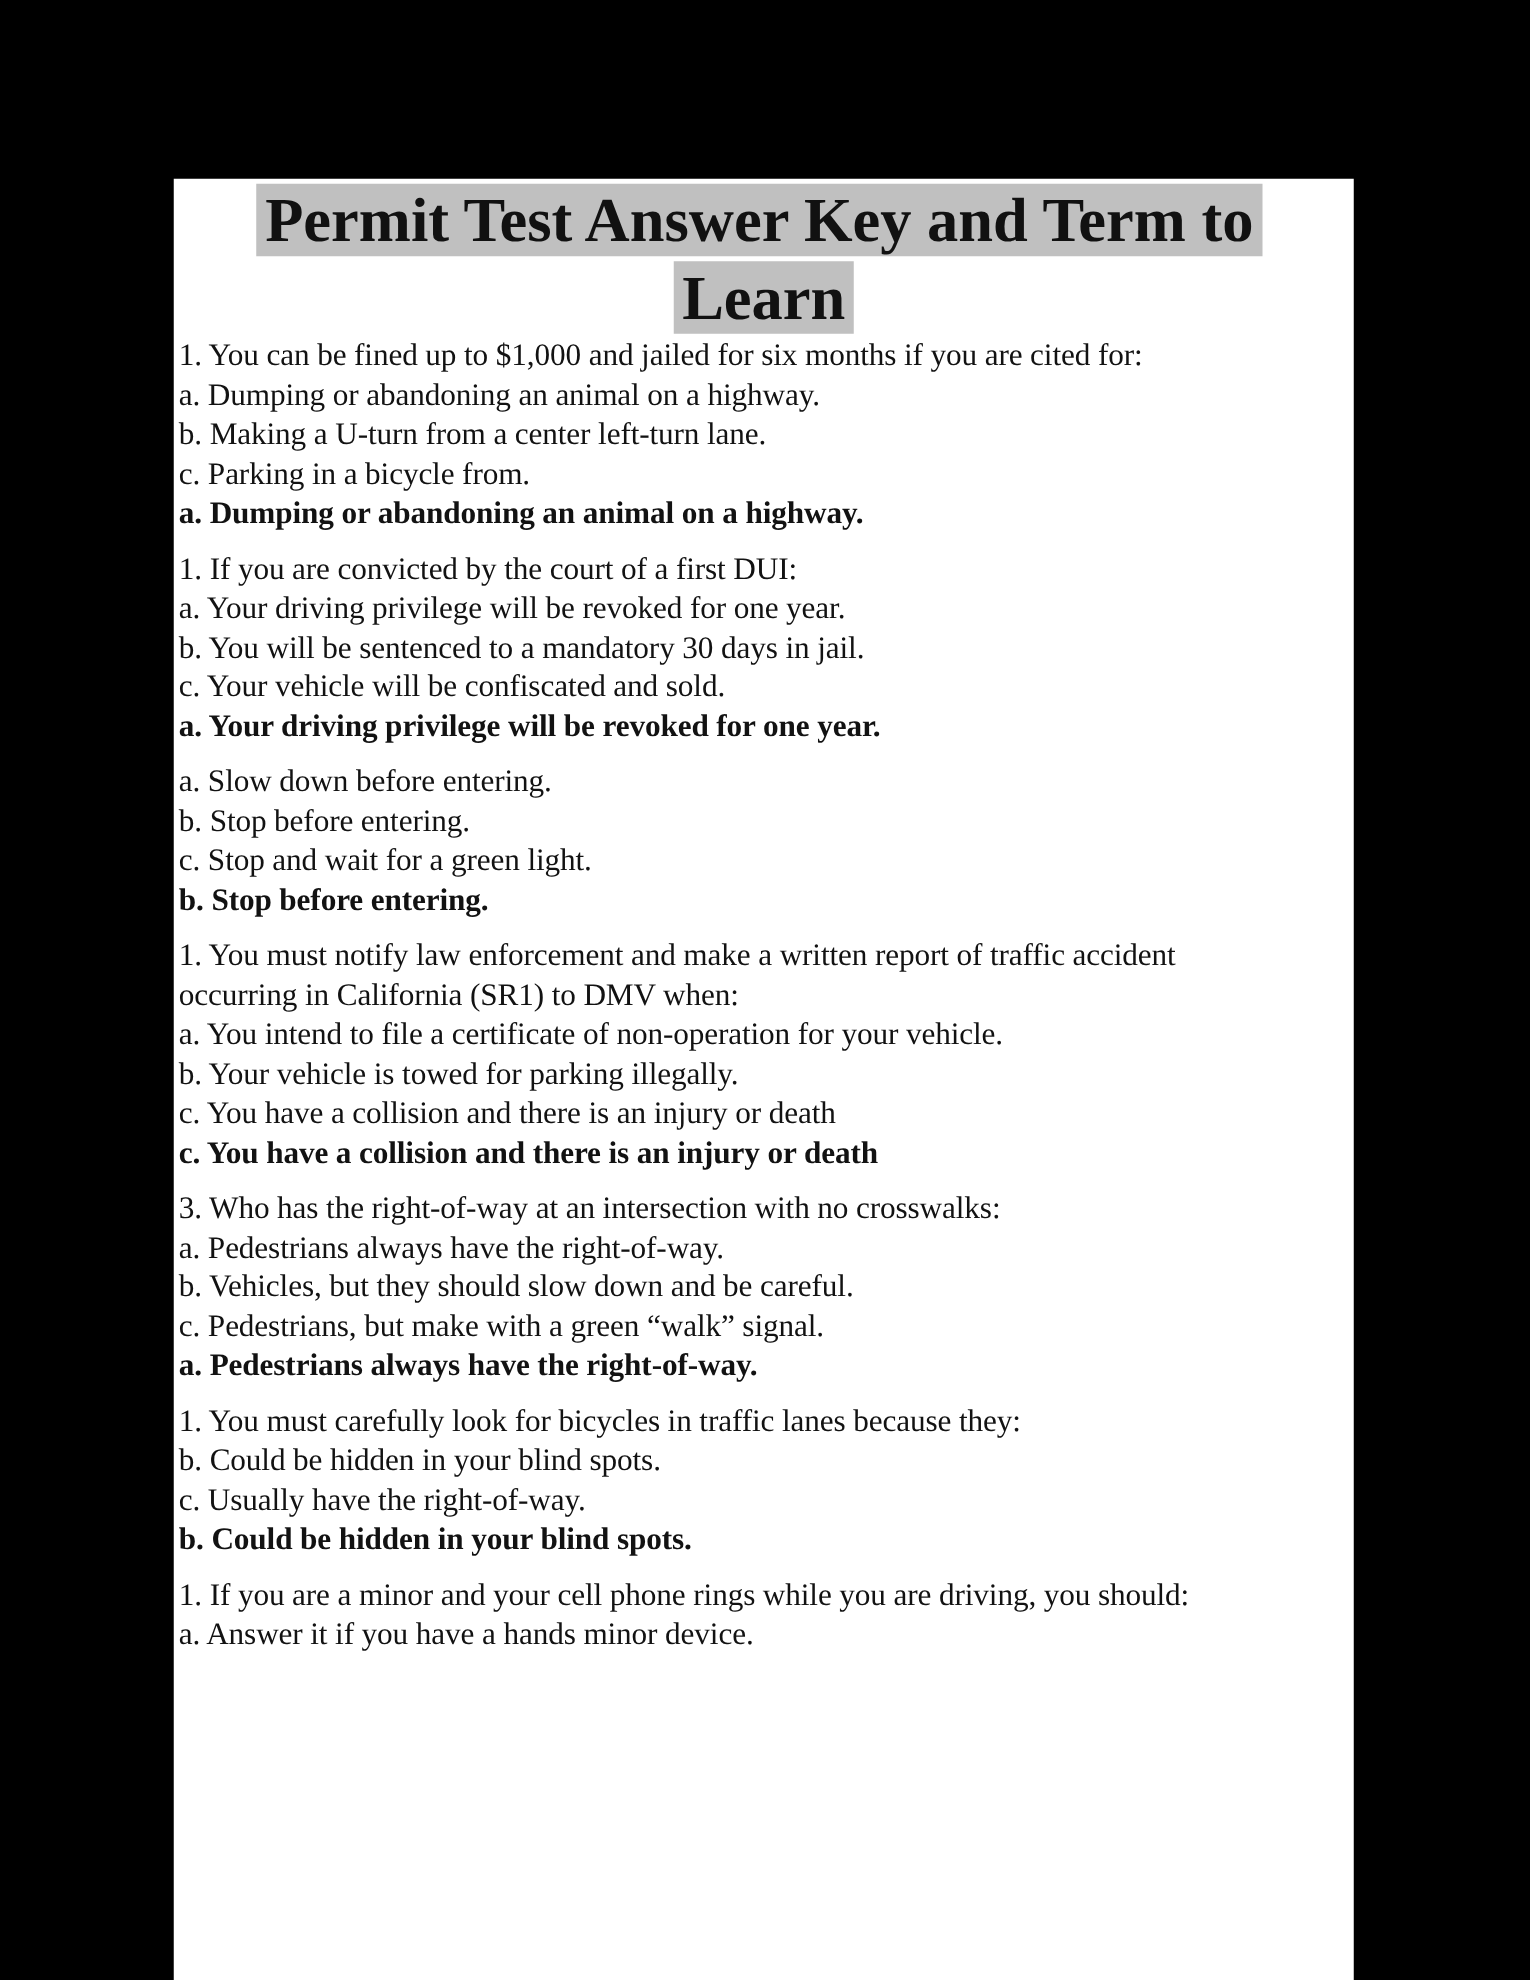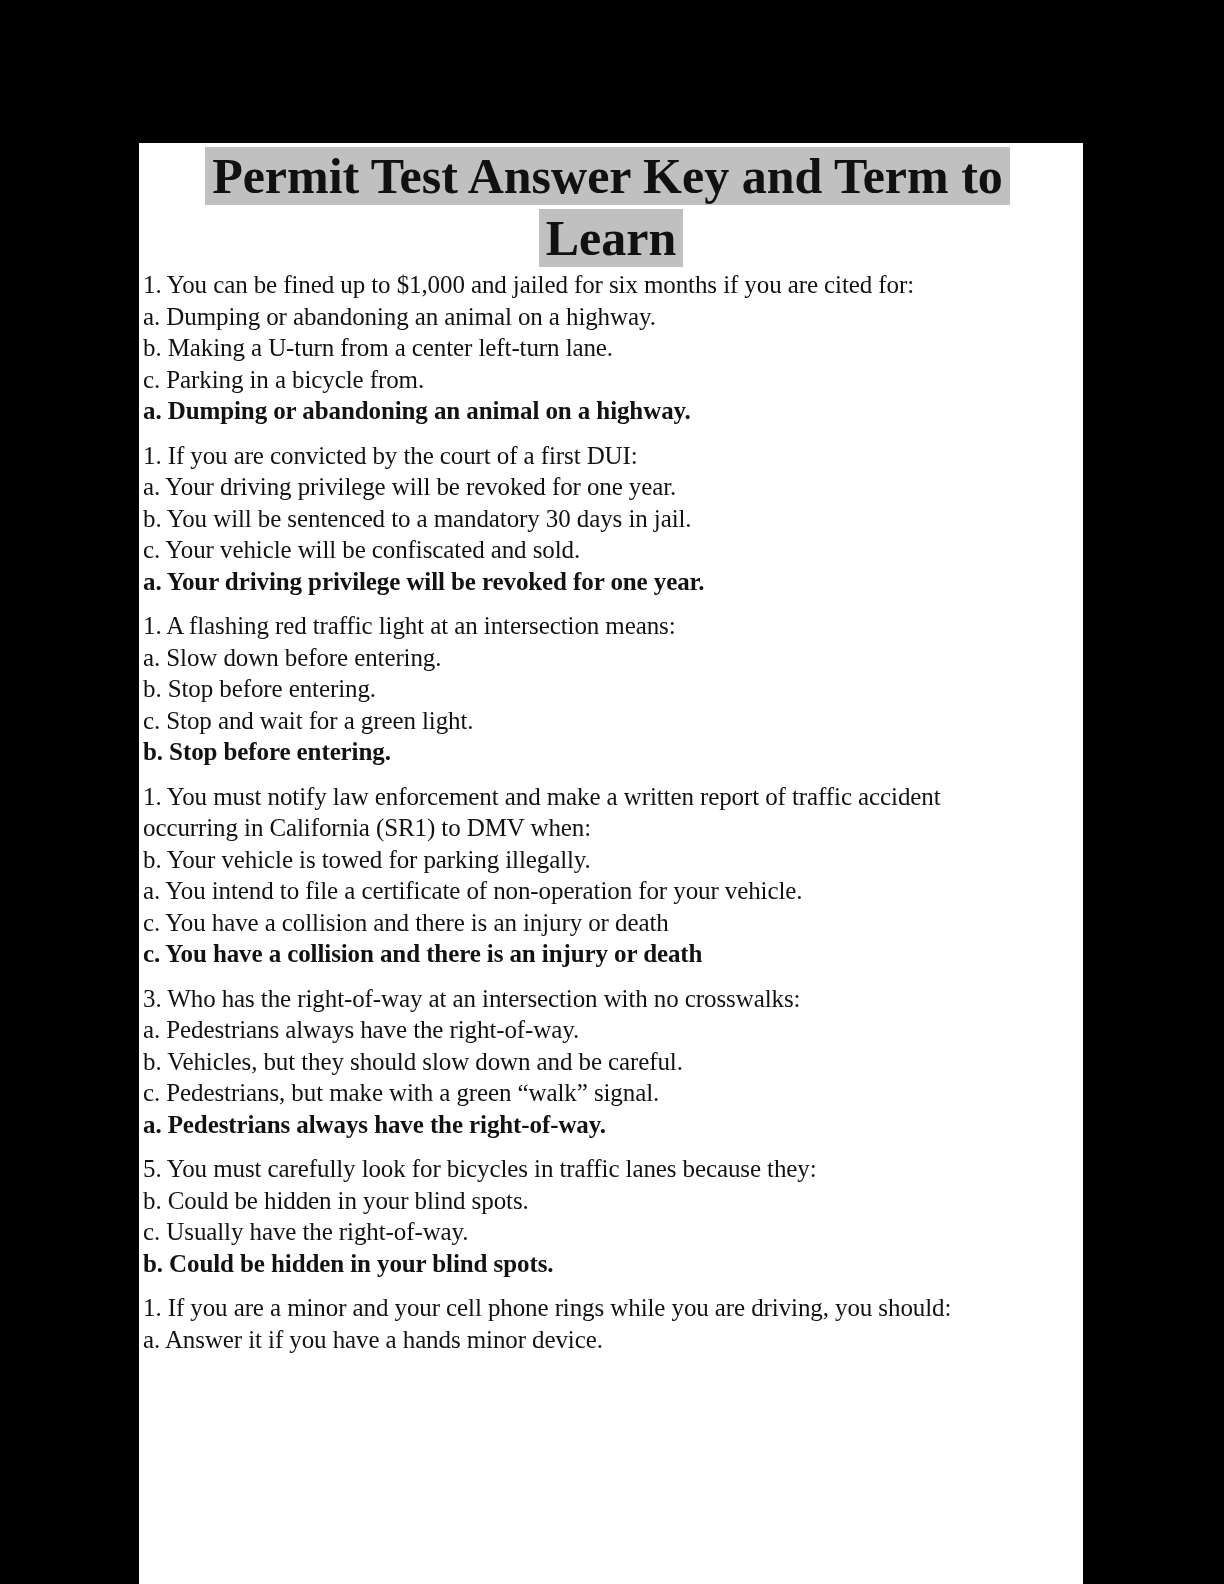--- a/index.html
+++ b/index.html
@@ -76,43 +76,42 @@
           <div class="line answer">a. Dumping or abandoning an animal on a highway.</div>
         </div>
         <div class="question-block">
           <div class="line">1. If you are convicted by the court of a first DUI:</div>
           <div class="line">a. Your driving privilege will be revoked for one year.</div>
           <div class="line">b. You will be sentenced to a mandatory 30 days in jail.</div>
           <div class="line">c. Your vehicle will be confiscated and sold.</div>
           <div class="line answer">a. Your driving privilege will be revoked for one year.</div>
         </div>
         <div class="question-block">
-          <div class="line">1. A flashing red traffic light at an intersection means:</div>
           <div class="line">a. Slow down before entering.</div>
           <div class="line">b. Stop before entering.</div>
           <div class="line">c. Stop and wait for a green light.</div>
           <div class="line answer">b. Stop before entering.</div>
         </div>
         <div class="question-block">
           <div class="line">1. You must notify law enforcement and make a written report of traffic accident</div>
           <div class="line">occurring in California (SR1) to DMV when:</div>
+          <div class="line">a. You intend to file a certificate of non-operation for your vehicle.</div>
           <div class="line">b. Your vehicle is towed for parking illegally.</div>
-          <div class="line">a. You intend to file a certificate of non-operation for your vehicle.</div>
           <div class="line">c. You have a collision and there is an injury or death</div>
           <div class="line answer">c. You have a collision and there is an injury or death</div>
         </div>
         <div class="question-block">
           <div class="line">3. Who has the right-of-way at an intersection with no crosswalks:</div>
           <div class="line">a. Pedestrians always have the right-of-way.</div>
           <div class="line">b. Vehicles, but they should slow down and be careful.</div>
           <div class="line">c. Pedestrians, but make with a green “walk” signal.</div>
           <div class="line answer">a. Pedestrians always have the right-of-way.</div>
         </div>
         <div class="question-block">
-          <div class="line">5. You must carefully look for bicycles in traffic lanes because they:</div>
+          <div class="line">1. You must carefully look for bicycles in traffic lanes because they:</div>
           <div class="line">b. Could be hidden in your blind spots.</div>
           <div class="line">c. Usually have the right-of-way.</div>
           <div class="line answer">b. Could be hidden in your blind spots.</div>
         </div>
         <div class="question-block">
           <div class="line">1. If you are a minor and your cell phone rings while you are driving, you should:</div>
           <div class="line">a. Answer it if you have a hands minor device.</div>
         </div>
       </div>
   </div>

